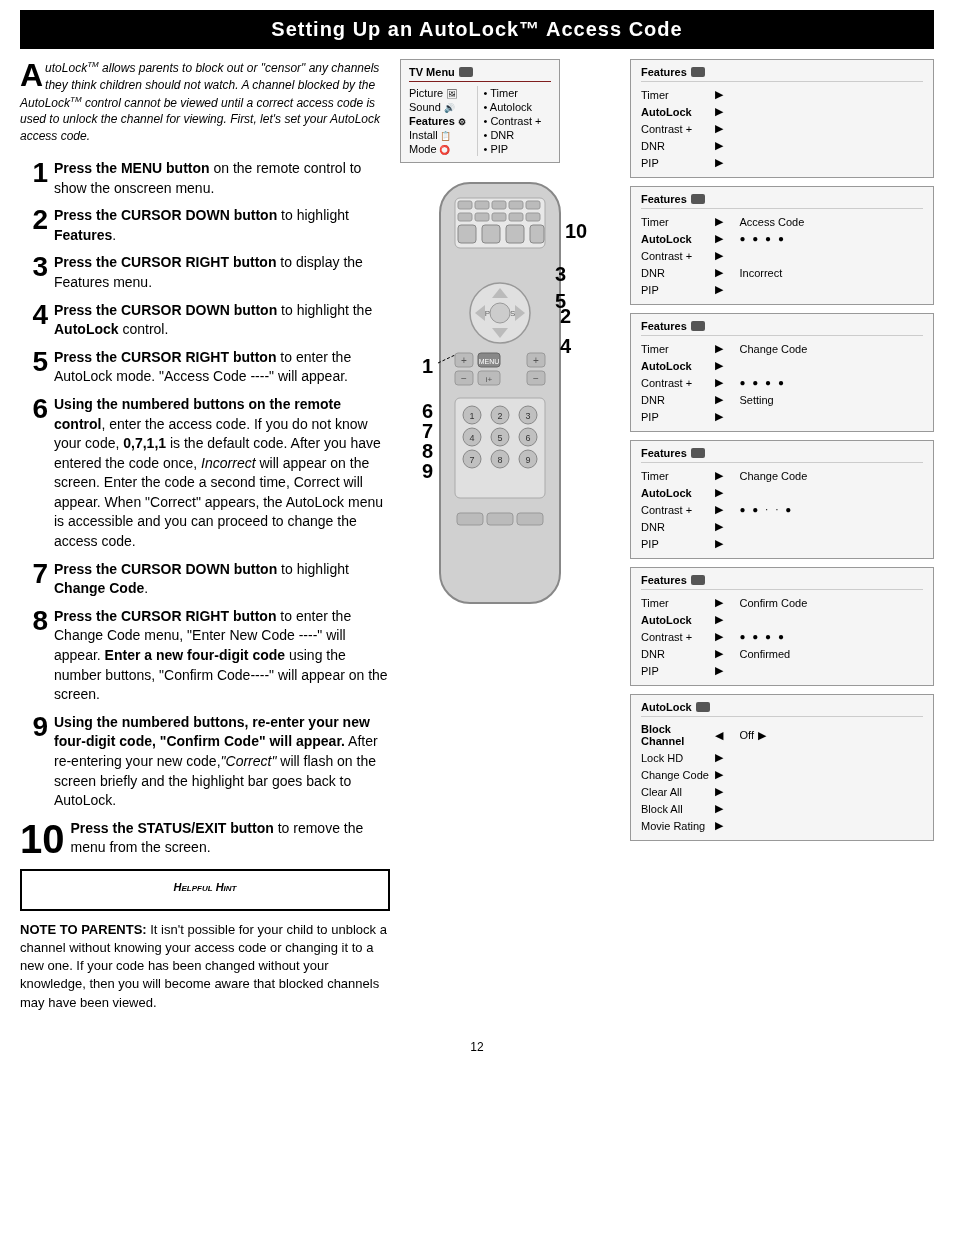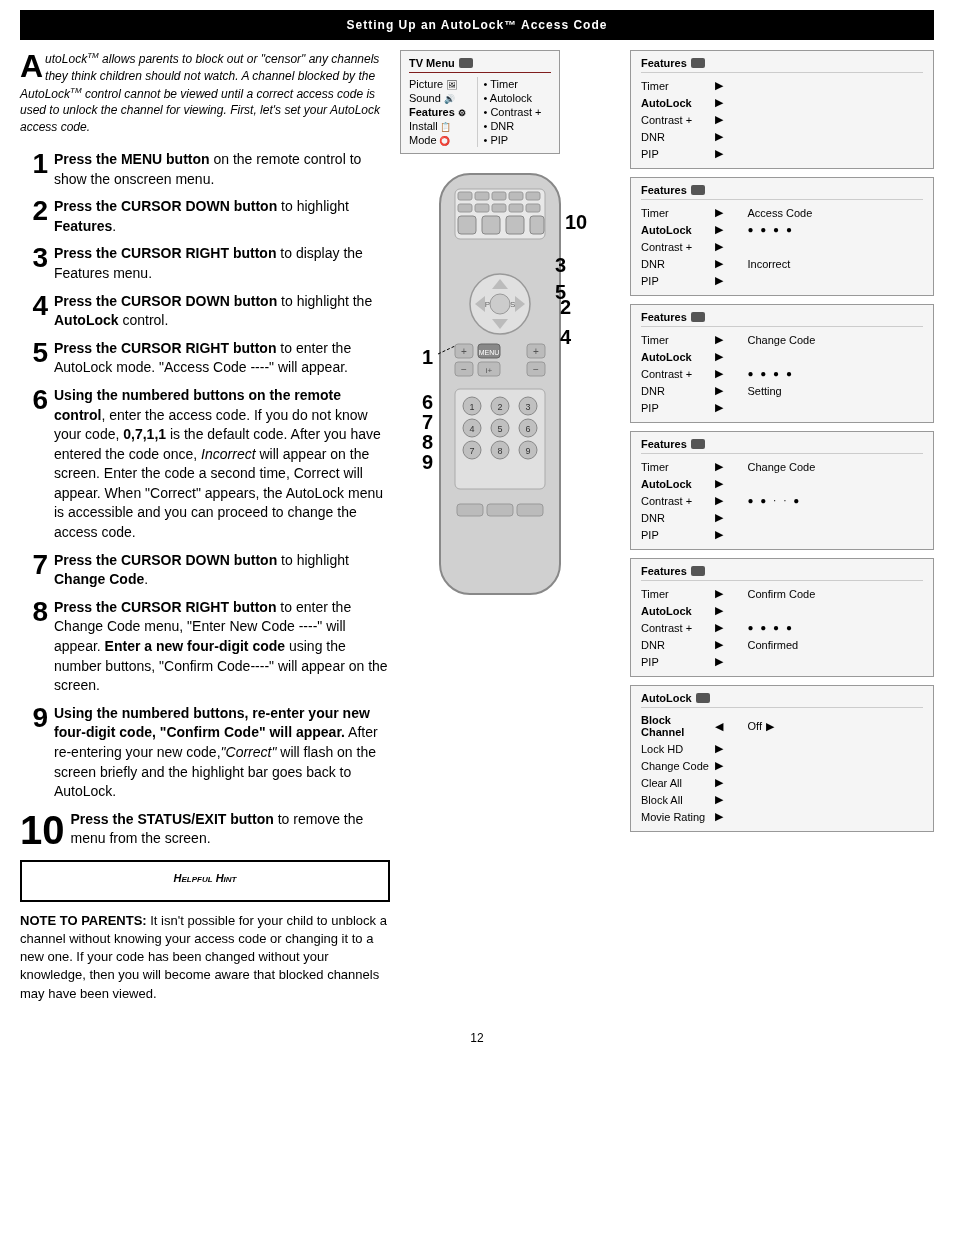--- a/index.html
+++ b/index.html
@@ -12,21 +12,21 @@
       color: #000;
       position: relative;
     }
 
     
     .page-header {
       background: #000;
       color: #fff;
       text-align: center;
       padding: 8px 20px;
-      font-size: 12px;
+      font-size: 20px;
       font-weight: bold;
       letter-spacing: 1px;
       margin: 10px 20px 0 20px;
     }
 
     .main-content {
       display: flex;
       padding: 10px 20px;
       gap: 10px;
     }
@@ -191,21 +191,21 @@
     .feature-row .label {
       width: 70px;
     }
     .feature-row .arrow {
       margin: 0 4px;
     }
     .feature-row.highlight .label {
       font-weight: bold;
     }
     .feature-row .value {
-      margin-left: 20px;
+      margin-left: 12px;
     }
     .dots {
       letter-spacing: 2px;
       font-size: 10px;
     }
 
     
     .page-num {
       text-align: center;
       font-size: 12px;

